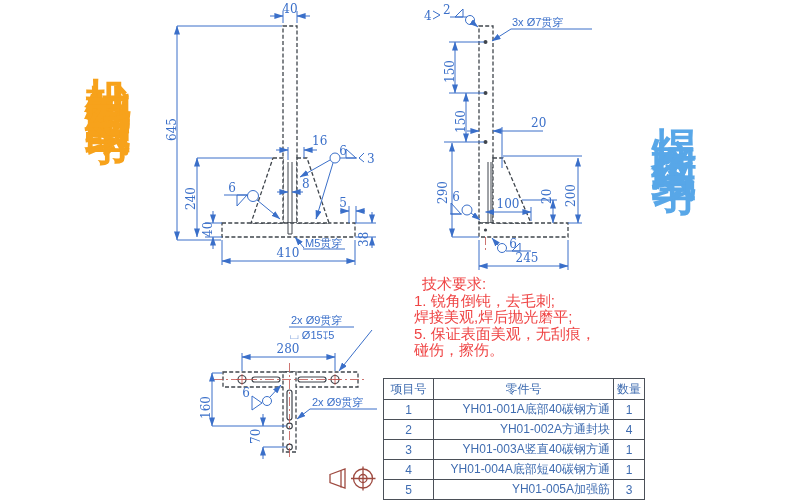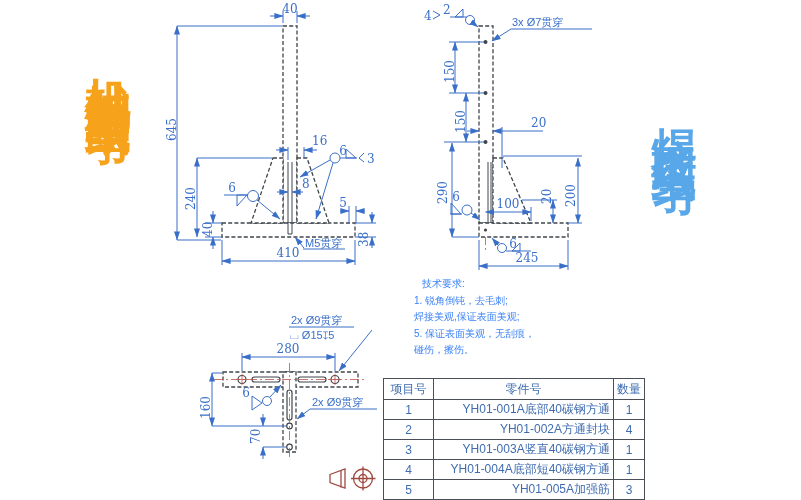--- a/index.html
+++ b/index.html
@@ -15,22 +15,22 @@
   .sol{stroke:#3F454C;stroke-width:1;fill:none;}
   .hole{stroke:#3F454C;stroke-width:1.2;fill:#ffffff;}
   .d{stroke:#3A6FC9;stroke-width:1;fill:none;}
   .dt{fill:#3A6FC9;font-family:"DejaVu Serif",serif;font-size:12px;}
   .dtc{fill:#3A6FC9;font-family:"Liberation Sans",sans-serif;font-size:11px;}
   .cl{stroke:#C0524C;stroke-width:0.8;fill:none;stroke-dasharray:9 3 2 3;}
   .rc{stroke:#C0524C;stroke-width:0.8;fill:none;}
   .inw{stroke:#C89890;stroke-width:0.7;fill:none;stroke-dasharray:4 2;}
   .sym{stroke:#9E4A40;stroke-width:1.3;fill:none;}
   
-  #tech-notes{position:absolute;left:414px;top:276px;width:225px;color:#3b82f6;
-              font-size:10px;line-height:16.5px;}
+  #tech-notes{position:absolute;left:414px;top:276px;width:225px;color:#ef4444;
+              font-size:15px;line-height:16.5px;}
   #tech-notes .tn-title{padding-left:8px;}
   
   #parts-table{position:absolute;left:383px;top:378px;border-collapse:collapse;
                table-layout:fixed;font-size:12px;color:#3F6CB0;border-radius:8px;}
   #parts-table td,#parts-table th{border:1px solid #4B5058;padding:0 3px;height:19px;
                overflow:hidden;white-space:nowrap;font-weight:normal;}
   #parts-table th{height:20px;text-align:center;}
   #parts-table td.c{text-align:center;}
   #parts-table td.l{text-align:right;}
 </style>
@@ -246,21 +246,21 @@
     <line class="sym" x1="341" y1="470.5" x2="341" y2="487.5"></line>
     <circle class="sym" cx="363" cy="478.5" r="9.5"></circle>
     <circle class="sym" cx="363" cy="478.5" r="4"></circle>
     <path class="sym" d="M351,478.5 H375.5 M363,466.5 V490.5"></path>
   </g>
 </svg>
 
 <div id="tech-notes">
   <div class="tn-title">技术要求:</div>
   <div>1. 锐角倒钝，去毛刺;</div>
-  <div>焊接美观,保证表面美观;</div>
+  <div>焊接美观,焊后抛光磨平;</div>
   <div>5. 保证表面美观，无刮痕，</div>
   <div>碰伤，擦伤。</div>
 </div>
 
 <table id="parts-table">
   <colgroup>
       <col style="width:50px">
       <col style="width:180px">
       <col style="width:28px">
     </colgroup>

